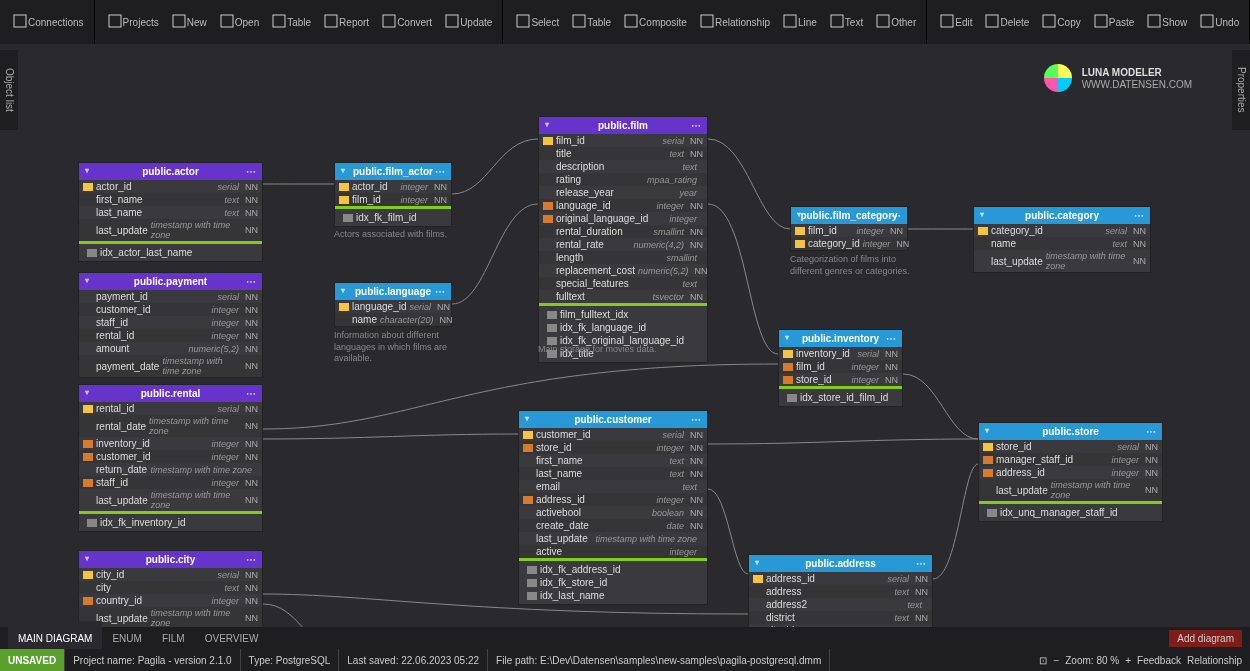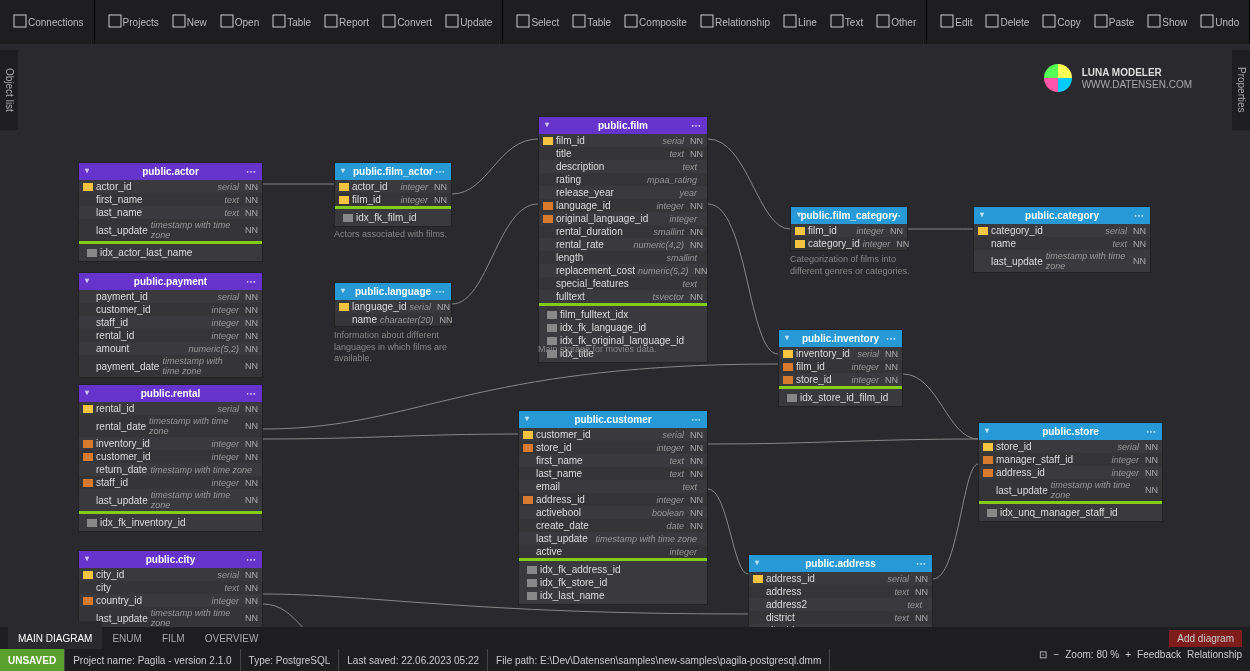--- a/index.html
+++ b/index.html
@@ -32,21 +32,21 @@
 .col-key.ix{background:#888}
 .col-name{flex:1;color:#ddd}
 .col-type{color:#999;font-style:italic;font-size:9px}
 .col-nn{color:#aaa;font-size:9px;margin-left:3px}
 .tbl-idx{border-top:3px solid #84cc16;padding:2px 4px}
 .note{position:absolute;color:#888;font-size:9px;max-width:130px;line-height:1.3}
 .tabs-bar{position:absolute;bottom:22px;left:0;right:0;height:22px;background:#1e1e20;display:flex;align-items:center;padding:0 8px;font-size:10px}
 .dtab{padding:12px 10px;color:#aaa;cursor:pointer}
 .dtab.active{background:#2a2a2e;color:#fff}
 .add-diag{margin-left:auto;background:#7f1d1d;padding:3px 8px;color:#ccc;cursor:pointer}
-.status-bar{position:absolute;bottom:0;left:0;right:0;height:22px;background:#1e1e20;display:flex;align-items:flex-start;font-size:10px;color:#ccc}
+.status-bar{position:absolute;bottom:0;left:0;right:0;height:22px;background:#1e1e20;display:flex;align-items:center;font-size:10px;color:#ccc}
 .status-seg{padding:0 8px;border-right:1px solid #444;height:100%;display:flex;align-items:center}
 .status-save{background:#5aa02c;color:#fff;font-weight:600}
 .status-right{margin-left:auto;display:flex;align-items:center;gap:6px;padding-right:8px}
 .wire{position:absolute;pointer-events:none}
 .wire path{stroke:#888;stroke-width:1;fill:none}
 </style>
 </head>
 <body>
 
 <div class="toolbar" id="toolbar">

